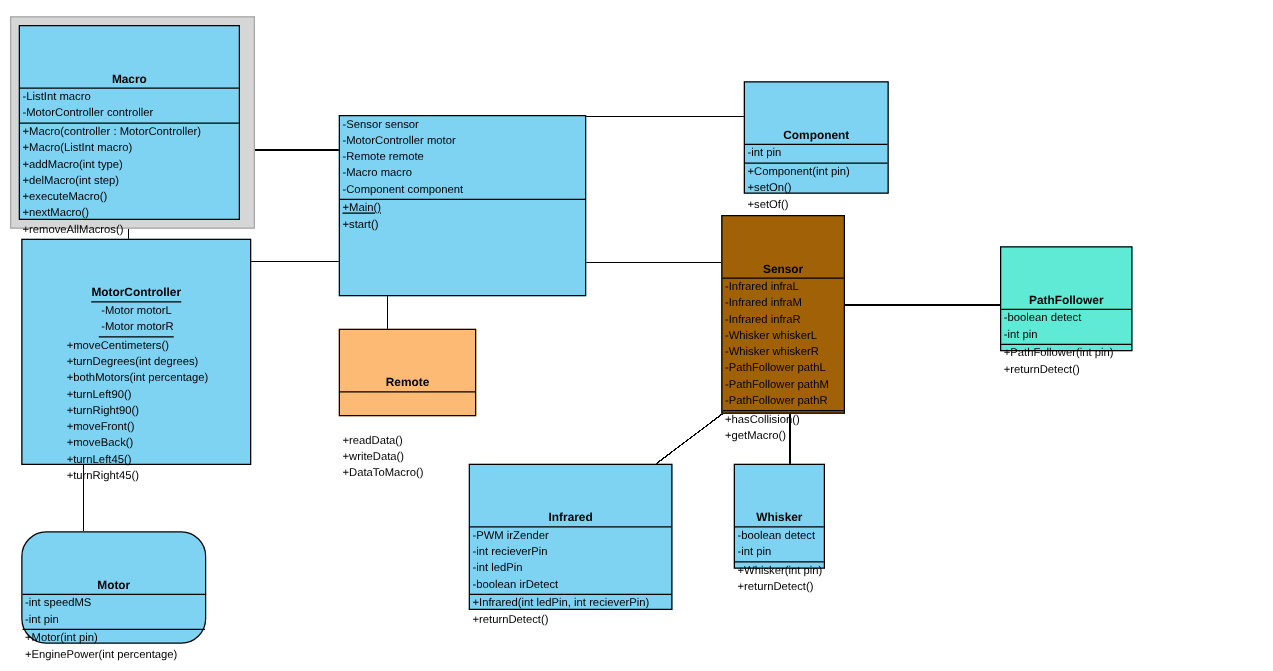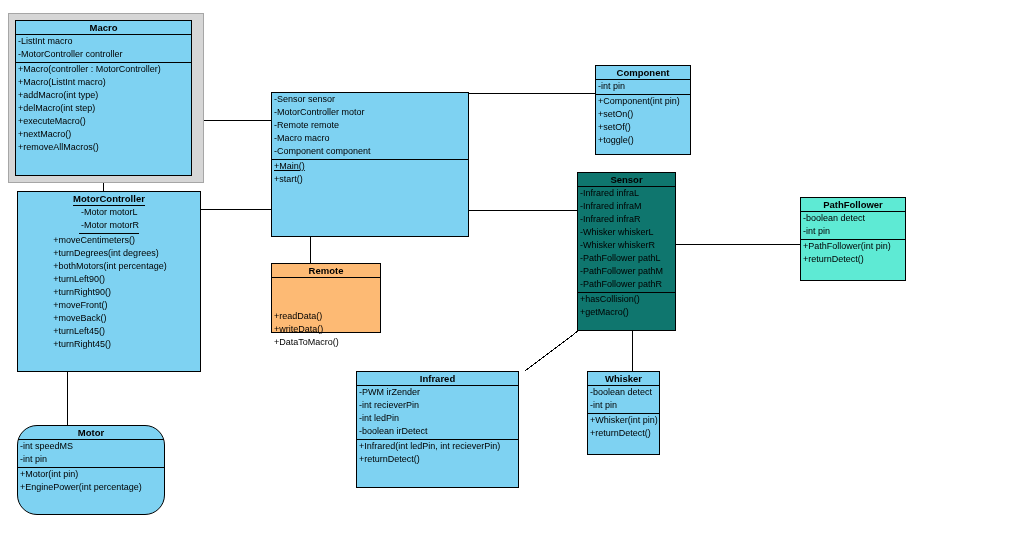--- a/index.html
+++ b/index.html
@@ -35,20 +35,21 @@
   .uml-title {
     flex: 0 0 auto;
     height: 13px;
     line-height: 13px;
     font-size: 9.5px;
     font-weight: bold;
     text-align: center;
     border-bottom: 1px solid #000000;
     white-space: nowrap;
     overflow: hidden;
+    margin-top: 36px;
   }
   .uml-attrs {
     flex: 0 0 auto;
     border-bottom: 1px solid #000000;
     padding-bottom: 1px;
   }
   .uml-methods { flex: 1 1 auto; padding-bottom: 1px; }
   .uml-row {
     height: 13px;
     line-height: 13px;
@@ -134,33 +135,33 @@
       </div>
     </div>
     <div class="uml-class" style="left: 271px; top: 263px; width: 110px; height: 70px; background: #fdba74; border-color: rgb(0, 0, 0); color: rgb(0, 0, 0); gap: 32px;">
       <div class="uml-title">Remote</div>
       <div class="uml-methods">
         <div class="uml-row">+readData()</div>
         <div class="uml-row">+writeData()</div>
         <div class="uml-row">+DataToMacro()</div>
       </div>
     </div>
-    <div class="uml-class" style="left: 595px; top: 65px; width: 96px; height: 90px; background: rgb(126, 210, 242); border-color: rgb(0, 0, 0); color: rgb(0, 0, 0);">
+    <div class="uml-class" style="left: 595px; top: 65px; width: 116px; height: 90px; background: rgb(126, 210, 242); border-color: rgb(0, 0, 0); color: rgb(0, 0, 0);">
       <div class="uml-title">Component</div>
       <div class="uml-attrs">
         <div class="uml-row">-int pin</div>
       </div>
       <div class="uml-methods">
         <div class="uml-row">+Component(int pin)</div>
         <div class="uml-row">+setOn()</div>
         <div class="uml-row">+setOf()</div>
         <div class="uml-row">+toggle()</div>
       </div>
     </div>
-    <div class="uml-class" style="left: 577px; top: 172px; width: 99px; height: 159px; background: #0f766e; border-color: rgb(0, 0, 0); color: rgb(0, 0, 0); justify-content: flex-end;">
+    <div class="uml-class" style="left: 577px; top: 172px; width: 99px; height: 159px; background: #a16207; border-color: rgb(0, 0, 0); color: rgb(0, 0, 0);">
       <div class="uml-title">Sensor</div>
       <div class="uml-attrs">
         <div class="uml-row">-Infrared infraL</div>
         <div class="uml-row">-Infrared infraM</div>
         <div class="uml-row">-Infrared infraR</div>
         <div class="uml-row">-Whisker whiskerL</div>
         <div class="uml-row">-Whisker whiskerR</div>
         <div class="uml-row">-PathFollower pathL</div>
         <div class="uml-row">-PathFollower pathM</div>
         <div class="uml-row">-PathFollower pathR</div>
@@ -174,21 +175,21 @@
       <div class="uml-title">PathFollower</div>
       <div class="uml-attrs">
         <div class="uml-row">-boolean detect</div>
         <div class="uml-row">-int pin</div>
       </div>
       <div class="uml-methods">
         <div class="uml-row">+PathFollower(int pin)</div>
         <div class="uml-row">+returnDetect()</div>
       </div>
     </div>
-    <div class="uml-class" style="left: 356px; top: 371px; width: 163px; height: 117px; background: rgb(126, 210, 242); border-color: rgb(0, 0, 0); color: rgb(0, 0, 0);">
+    <div class="uml-class" style="left: 375px; top: 371px; width: 163px; height: 117px; background: rgb(126, 210, 242); border-color: rgb(0, 0, 0); color: rgb(0, 0, 0);">
       <div class="uml-title">Infrared</div>
       <div class="uml-attrs">
         <div class="uml-row">-PWM irZender</div>
         <div class="uml-row">-int recieverPin</div>
         <div class="uml-row">-int ledPin</div>
         <div class="uml-row">-boolean irDetect</div>
       </div>
       <div class="uml-methods">
         <div class="uml-row">+Infrared(int ledPin, int recieverPin)</div>
         <div class="uml-row">+returnDetect()</div>

